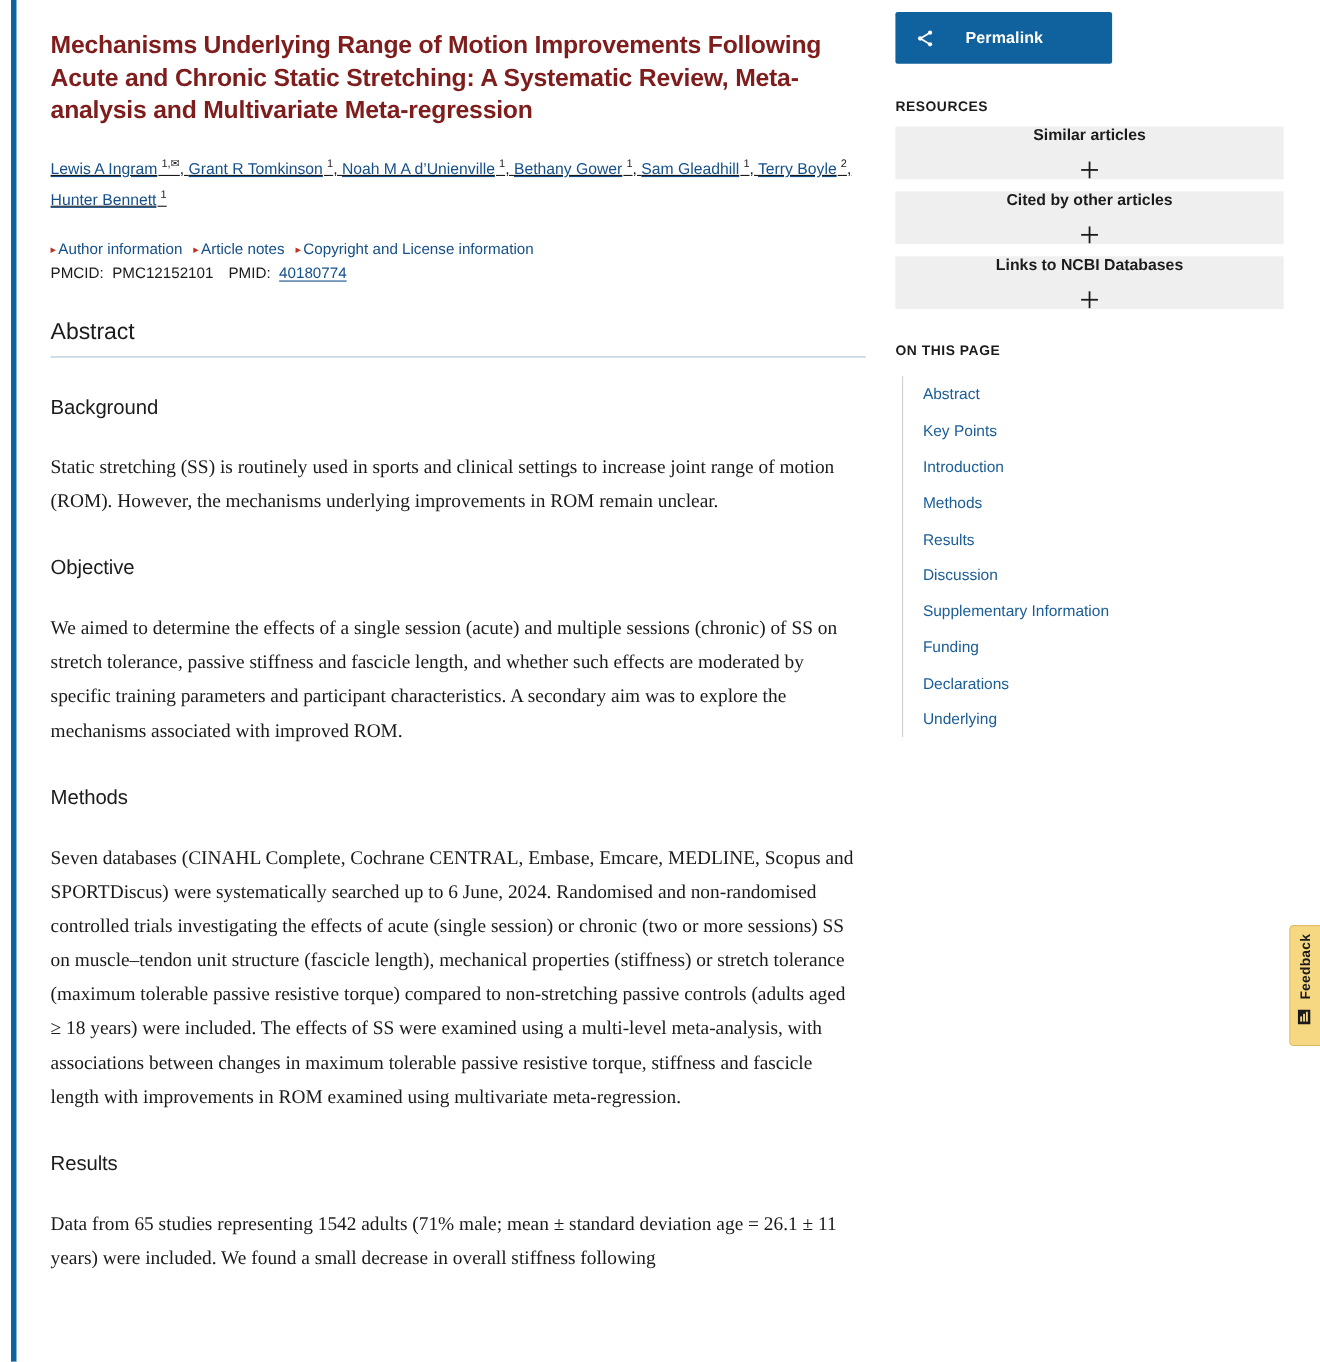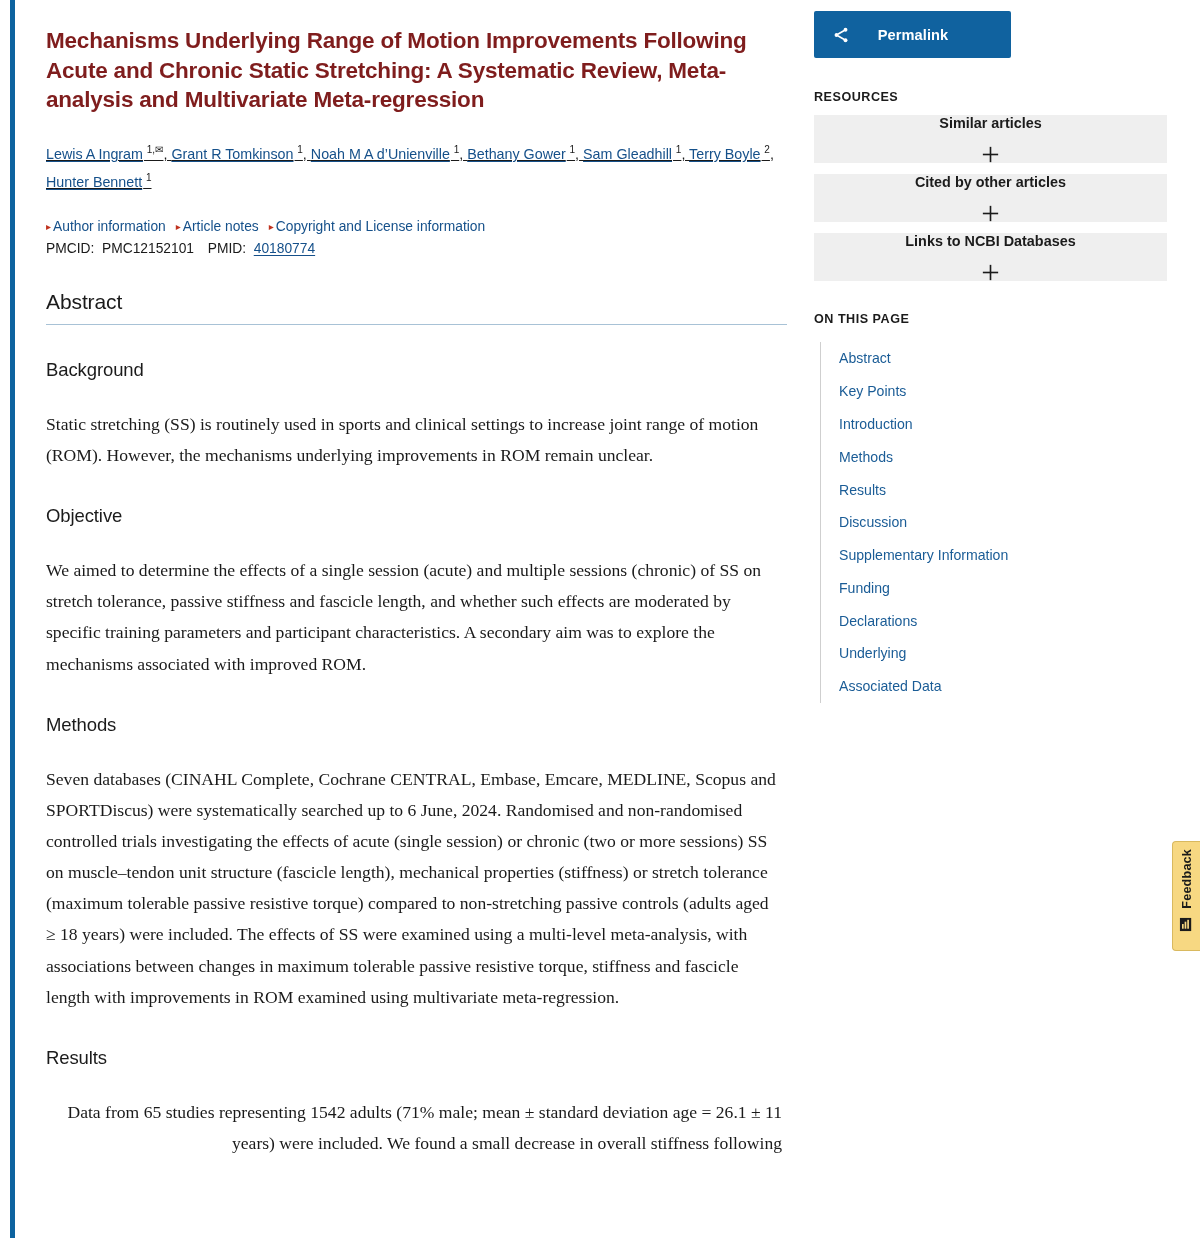--- a/index.html
+++ b/index.html
@@ -123,21 +123,21 @@
   }
 
   p.body-p {
     font-family: "Liberation Serif", serif;
     font-size: 17.6px;
     line-height: 1.77;
     color: #1a1a1a;
     margin: 0 0 34px 0;
     max-width: 736px;
   }
-  p.body-p.tight { margin-bottom: 30px; text-align: right; }
+  p.body-p.tight { margin-bottom: 30px; }
 
   
   #sidebar {
     width: 400px;
     padding: 11px 30px 0 14px;
   }
 
   #permalink-btn {
     display: flex;
     align-items: center;
@@ -346,23 +346,20 @@
         </li>
         <li>
           <a href="#">Funding</a>
         </li>
         <li>
           <a href="#">Declarations</a>
         </li>
         <li>
           <a href="#">Underlying</a>
         </li>
-        <li>
-          <a href="#">Associated Data</a>
-        </li>
       </ul>
 
   </div>
 </div>
 
 <div id="feedback-tab">
   <span id="feedback-label">Feedback</span>
   <span id="feedback-icon">
     <svg width="15" height="15" viewBox="0 0 16 16">
       <path d="M1 1 H13 V15 H1 Z" fill="#1b1b1b"></path>

